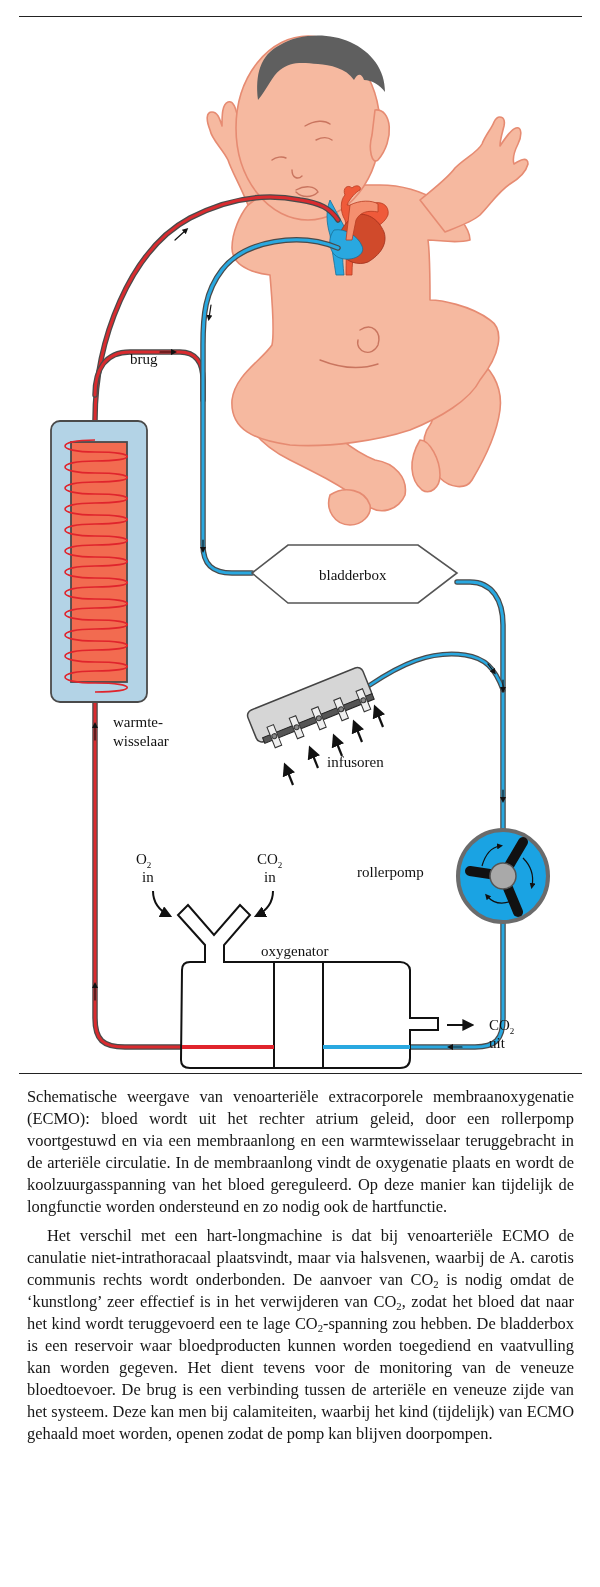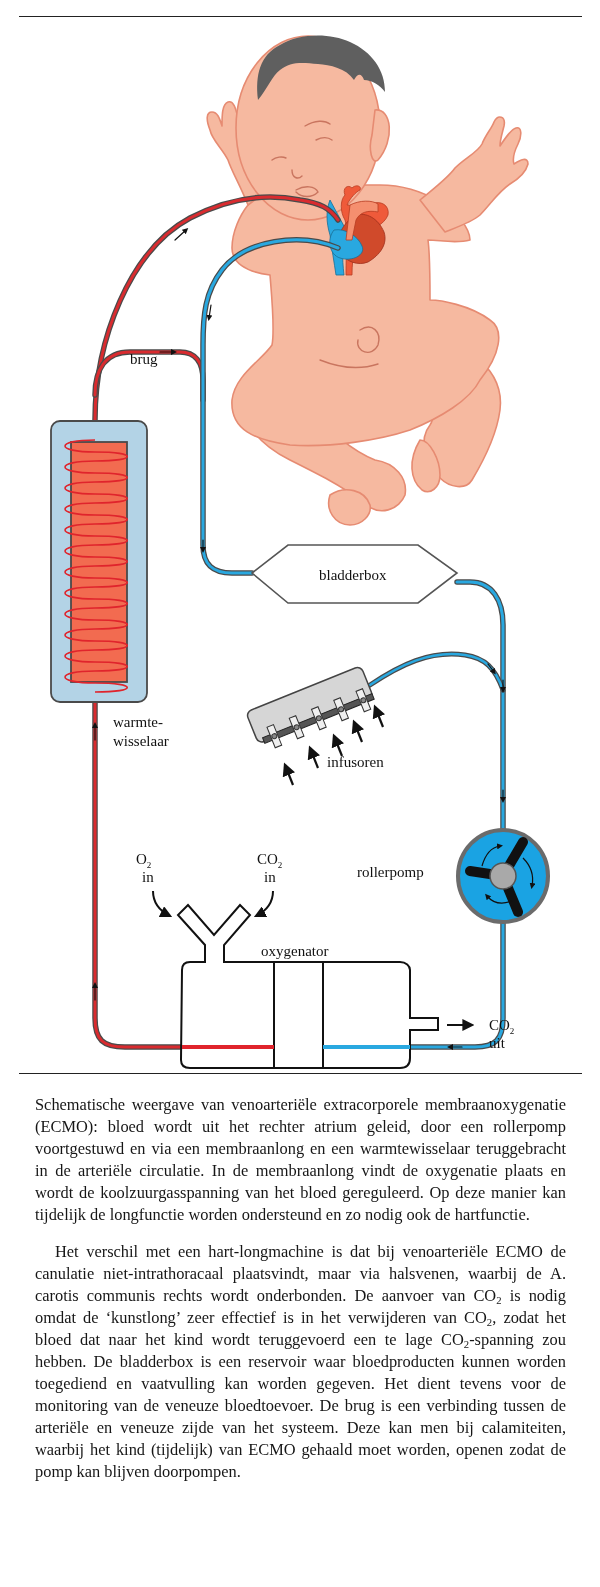--- a/index.html
+++ b/index.html
@@ -8,21 +8,21 @@
   #rule-top { top: 16px; }
   #rule-mid { top: 1073px; }
   #diagram { position: absolute; left: 0; top: 0; width: 600px; height: 1070px; }
   .lbl { font-family: "Liberation Serif", "DejaVu Serif", serif; font-size: 15px; fill: #111; }
   #caption {
     position: absolute; left: 19px; top: 1078px; width: 563px;
     font-family: "Liberation Serif", "DejaVu Serif", serif;
     font-size: 16.4px; line-height: 21.9px; color: #161616;
     text-align: justify; hyphens: manual;
   }
-  #caption p { margin: 16px; }
+  #caption p { margin: 8px; }
   #caption p + p { text-indent: 20px; }
   sub { font-size: 0.65em; vertical-align: -0.25em; line-height: 0; }
 </style>
 </head>
 <body>
 
 <div class="rule" id="rule-top"></div>
 
 <svg id="diagram" viewBox="0 0 600 1070">
   <defs>

